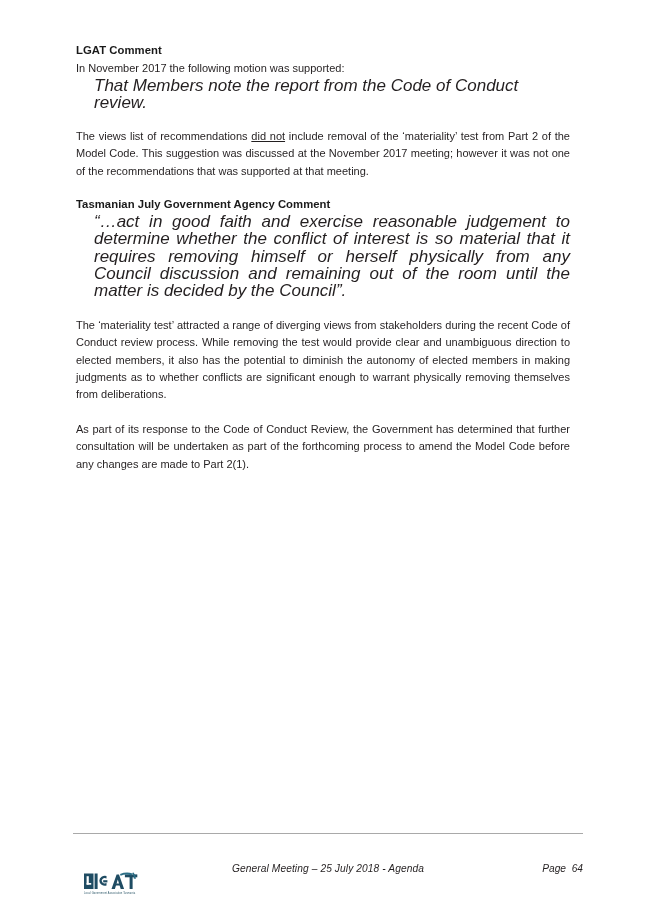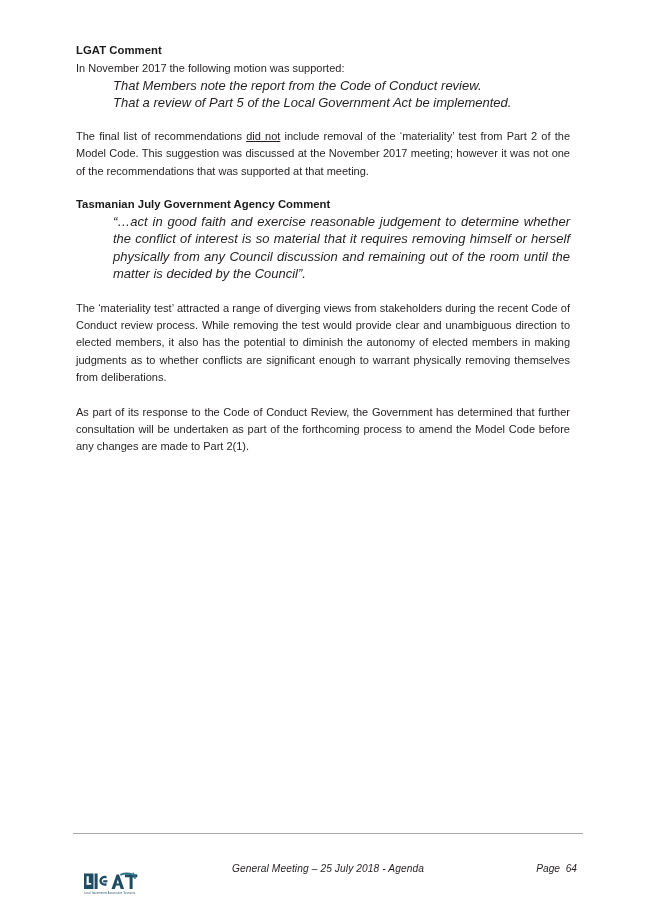--- a/index.html
+++ b/index.html
@@ -48,23 +48,23 @@
     hyphens: none;
   }
   .para.nojust { text-align: left; }
 
   .para u {
     text-underline-offset: 1px;
   }
 
   .quote {
     font-style: italic;
-    font-size: 13px;
+    font-size: 17px;
     line-height: 17.2px;
-    margin: 0 0 0 37px;
+    margin: 0 0 0 18px;
     text-align: justify;
     color: #231f20;
   }
   .quote.nojust { text-align: left; }
   .gap-md { height: 16px; }
   .gap-lg { height: 17px; }
   .gap-xl { height: 18px; }
 
   
   .footer {
@@ -97,21 +97,21 @@
     width: 510px;
     text-align: center;
     font-style: italic;
     font-size: 10.2px;
     line-height: 30px;
     color: #231f20;
     letter-spacing: 0.1px;
   }
   .footer-page {
     position: absolute;
-    right: 6px;
+    right: 0;
     top: 0;
     font-style: italic;
     font-size: 10.2px;
     line-height: 30px;
     color: #231f20;
     white-space: pre;
   }
 
   
   .logo {
@@ -145,25 +145,24 @@
 
   <div class="content">
 
     <h2 class="heading">LGAT Comment</h2>
 
     <p class="para nojust">In November 2017 the following motion was supported:</p>
 
     <p class="quote nojust">That Members note the report from the Code of Conduct review.</p>
 
 
-    <p class="quote nojust">That a review of Part 5 of the Local Government Act be implemented.</p>
 
     <div class="gap-lg"></div>
 
-    <p class="para"><span>The final list of recommendations </span><u>did not</u><span> include removal of the ‘materiality’ test from Part 2 of the Model Code.  This suggestion was discussed at the November 2017 meeting; however it was not one of the recommendations that was supported at that meeting.</span></p>
+    <p class="para"><span>The views list of recommendations </span><u>did not</u><span> include removal of the ‘materiality’ test from Part 2 of the Model Code.  This suggestion was discussed at the November 2017 meeting; however it was not one of the recommendations that was supported at that meeting.</span></p>
 
     <div class="gap-md"></div>
 
     <h2 class="heading">Tasmanian July Government Agency Comment</h2>
 
 
     <p class="quote">“…act in good faith and exercise reasonable judgement to determine whether the conflict of interest is so material that it requires removing himself or herself physically from any Council discussion and remaining out of the room until the matter is decided by the Council”.</p>
 
     <div class="gap-xl"></div>
 

